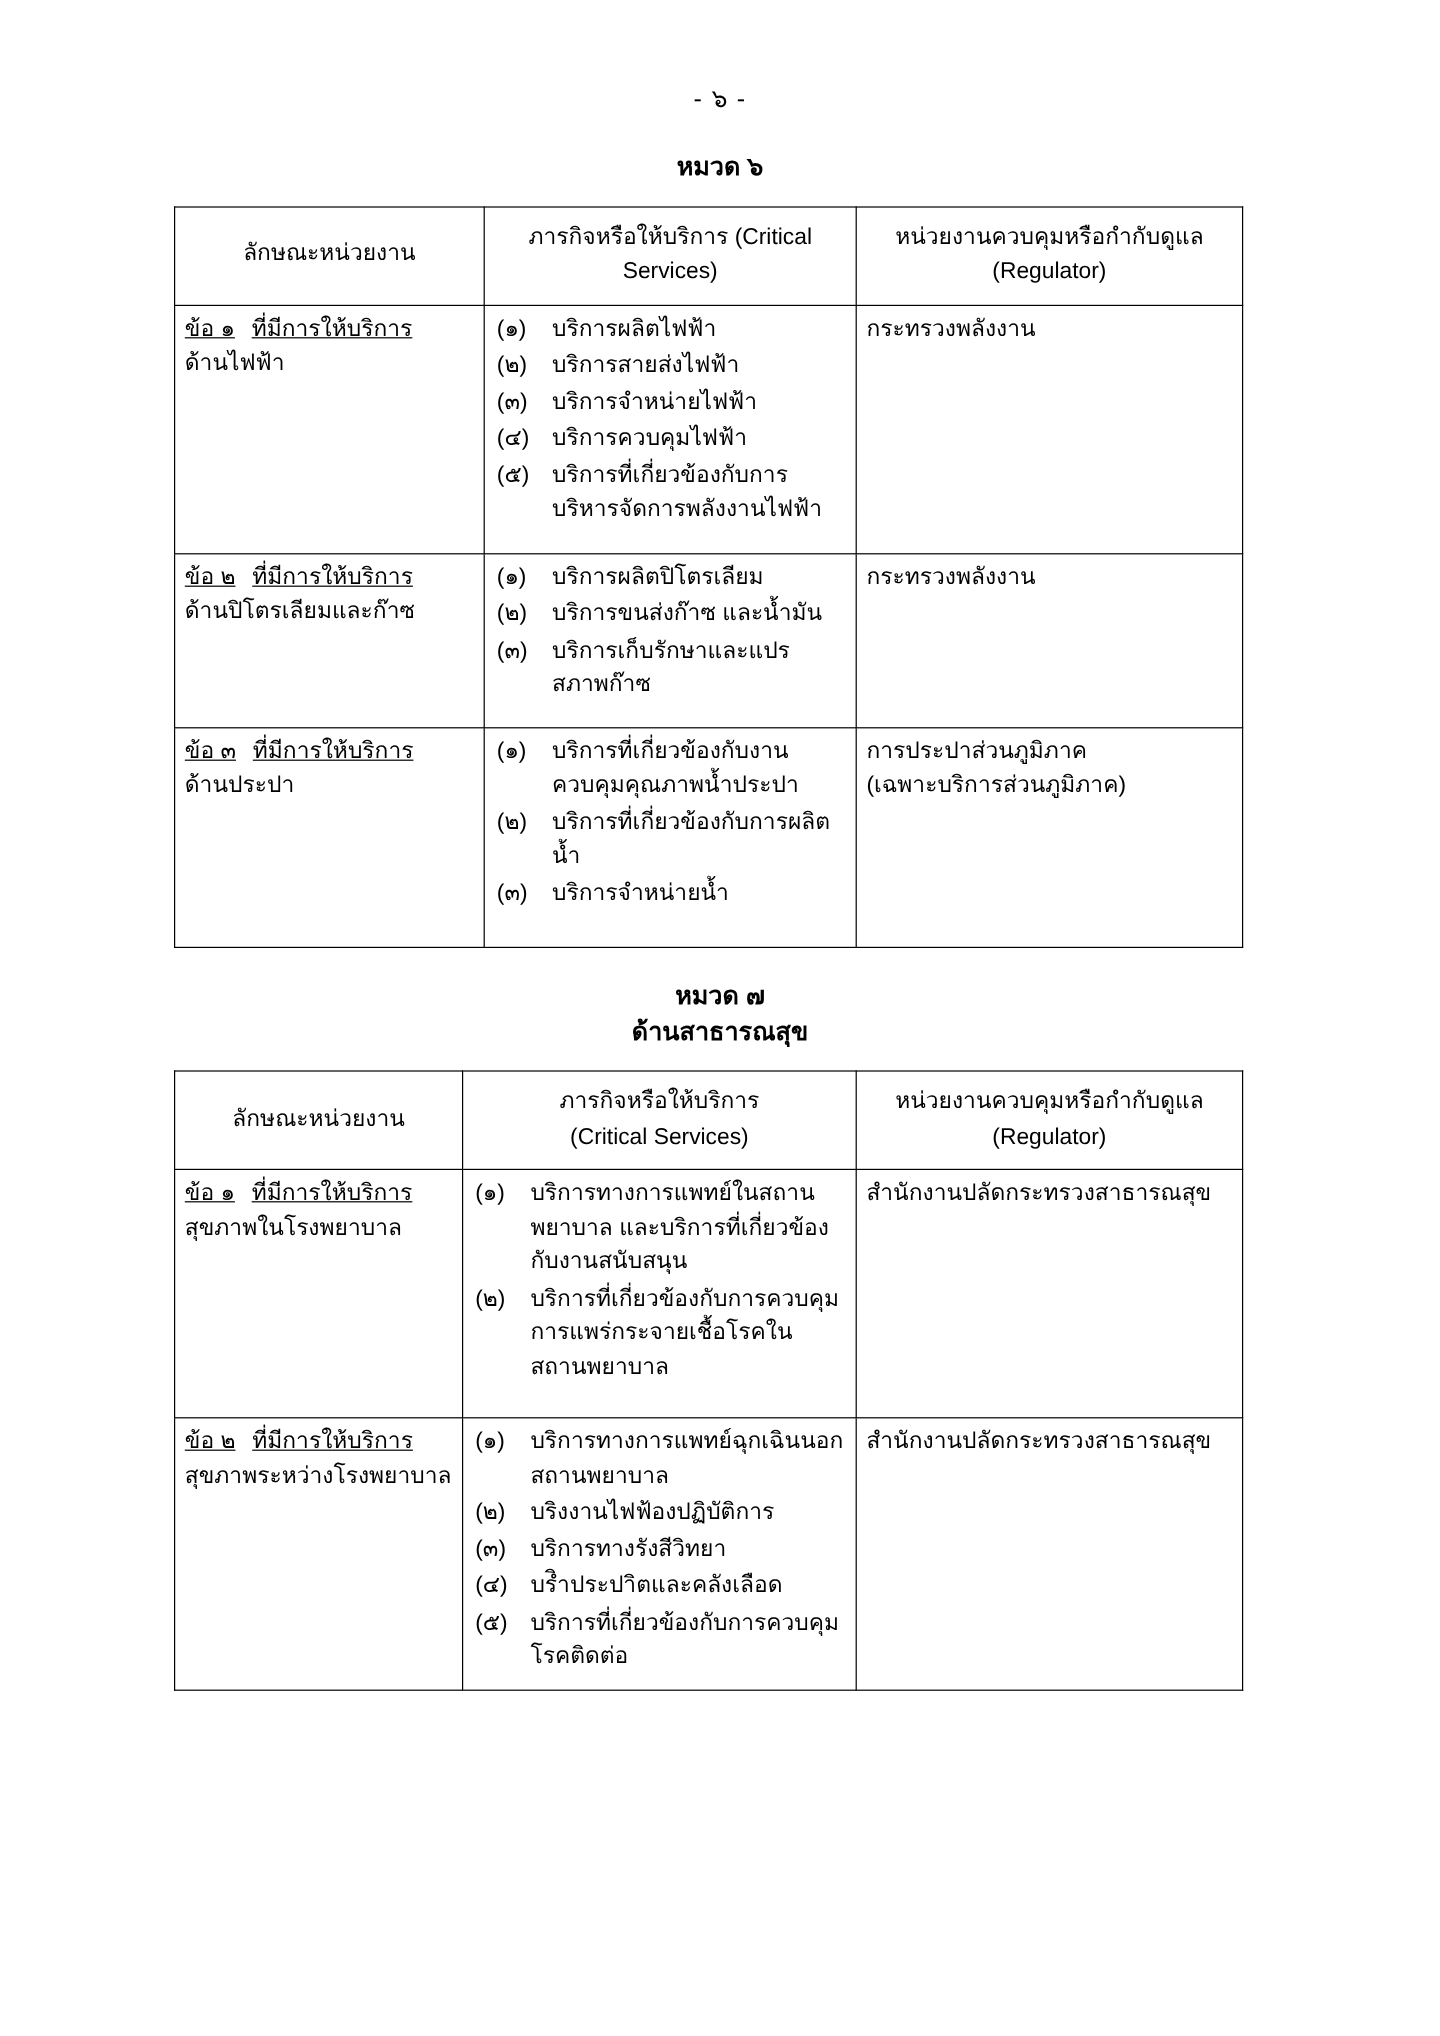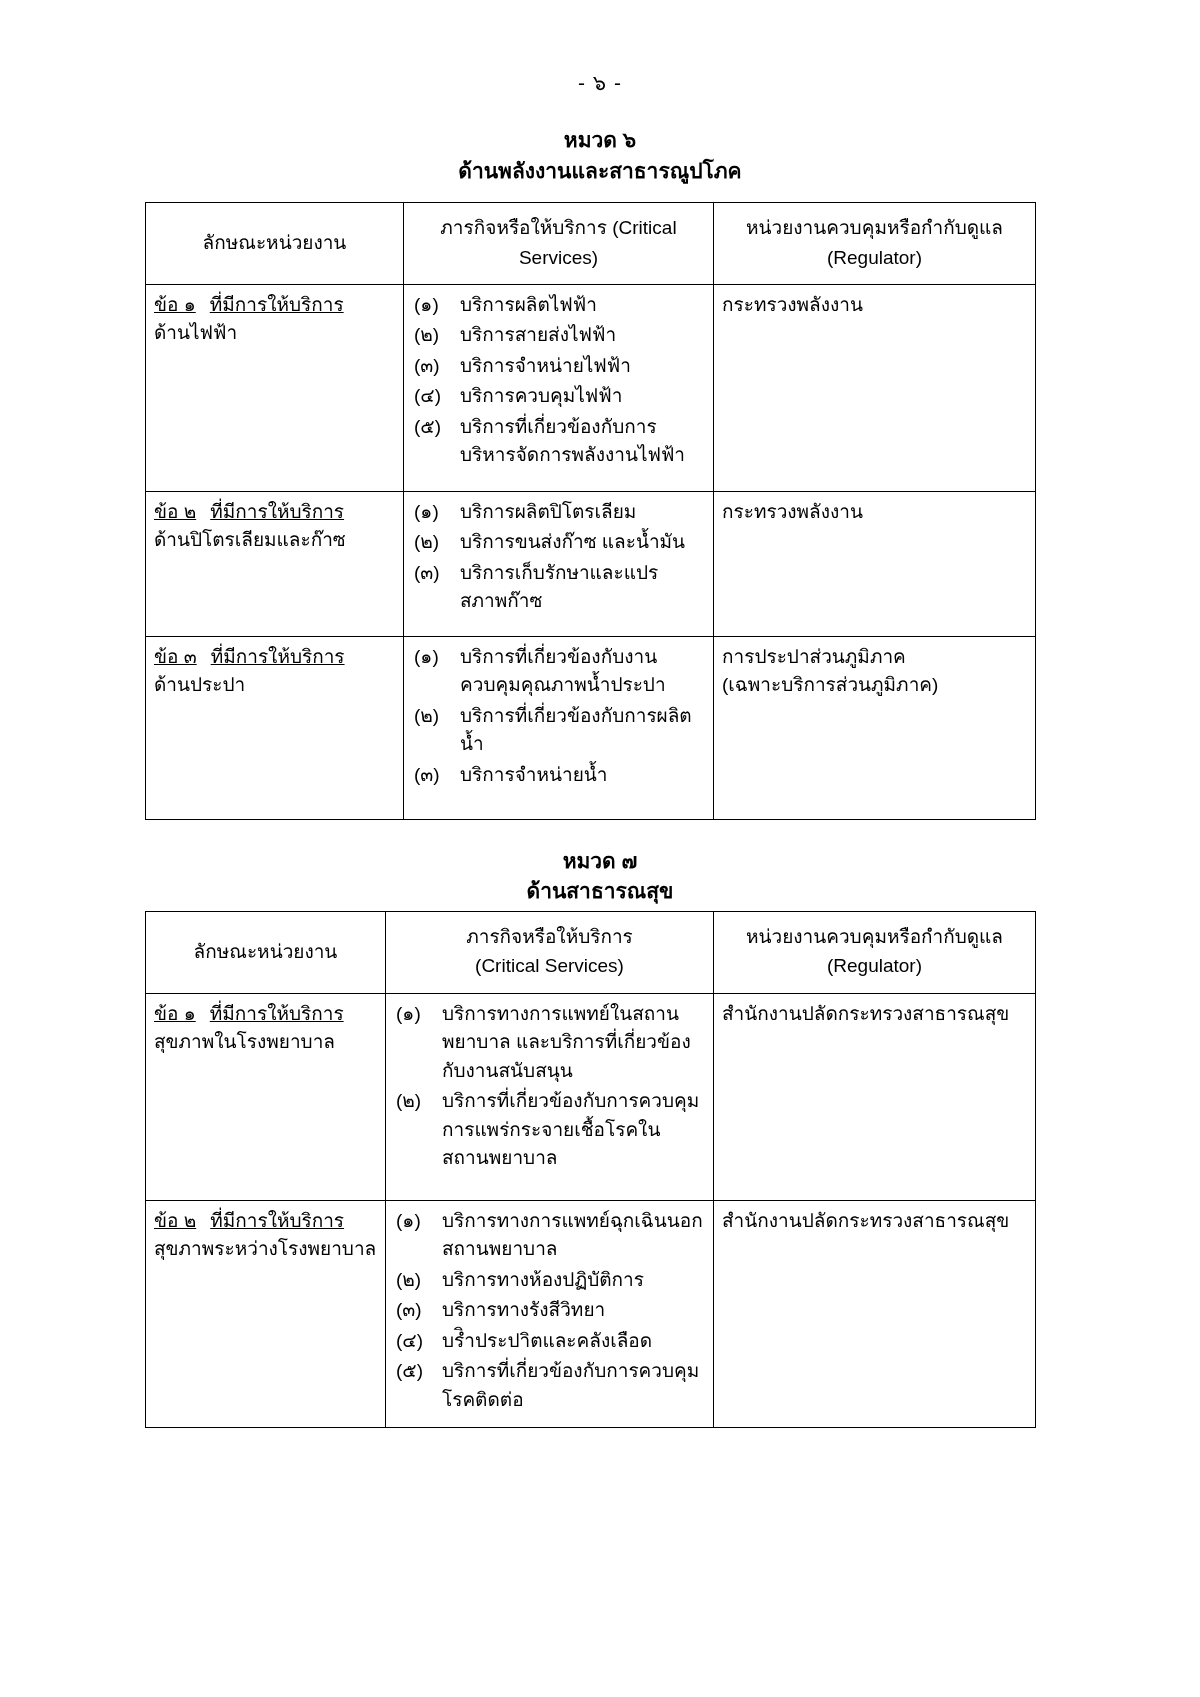--- a/index.html
+++ b/index.html
@@ -37,21 +37,21 @@
     margin: 0;
   }
   .section-heading .line2 {
     display: block;
   }
   .heading-block {
     margin-bottom: 16px;
   }
   .heading-block.second {
     margin-top: 26px;
-    margin-bottom: 4px;
+    margin-bottom: 16px;
   }
   table.doc-table {
     border-collapse: collapse;
     width: 890px;
     table-layout: fixed;
     margin: 0;
   }
   table.doc-table td,
   table.doc-table th {
     border: 1px solid #000000;
@@ -119,21 +119,20 @@
 </head>
 <body>
 
 <div class="page">
 
   <div class="page-number">- ๖ -</div>
 
   <div class="heading-block">
     <div class="section-heading">
       <span>หมวด ๖</span>
-      <span class="line2">ด้านพลังงานและสาธารณูปโภค</span>
     </div>
   </div>
 
   <table class="doc-table t1">
     <colgroup>
         <col class="c1">
         <col class="c2">
         <col class="c3">
       </colgroup>
     <thead>
@@ -296,21 +295,21 @@
           <span class="cat-line2">สุขภาพระหว่างโรงพยาบาล</span>
         </td>
         <td>
           <div class="svc-list">
             <div class="svc-item">
                 <span class="svc-num">(๑)</span>
                 <span class="svc-text">บริการทางการแพทย์ฉุกเฉินนอกสถานพยาบาล</span>
               </div>
             <div class="svc-item">
                 <span class="svc-num">(๒)</span>
-                <span class="svc-text">บริการทางห้องปฏิบัติการ</span>
+                <span class="svc-text">บริงงานไฟฟ้องปฏิบัติการ</span>
               </div>
             <div class="svc-item">
                 <span class="svc-num">(๓)</span>
                 <span class="svc-text">บริการทางรังสีวิทยา</span>
               </div>
             <div class="svc-item">
                 <span class="svc-num">(๔)</span>
                 <span class="svc-text">บริำประปาิตและคลังเลือด</span>
               </div>
             <div class="svc-item">

